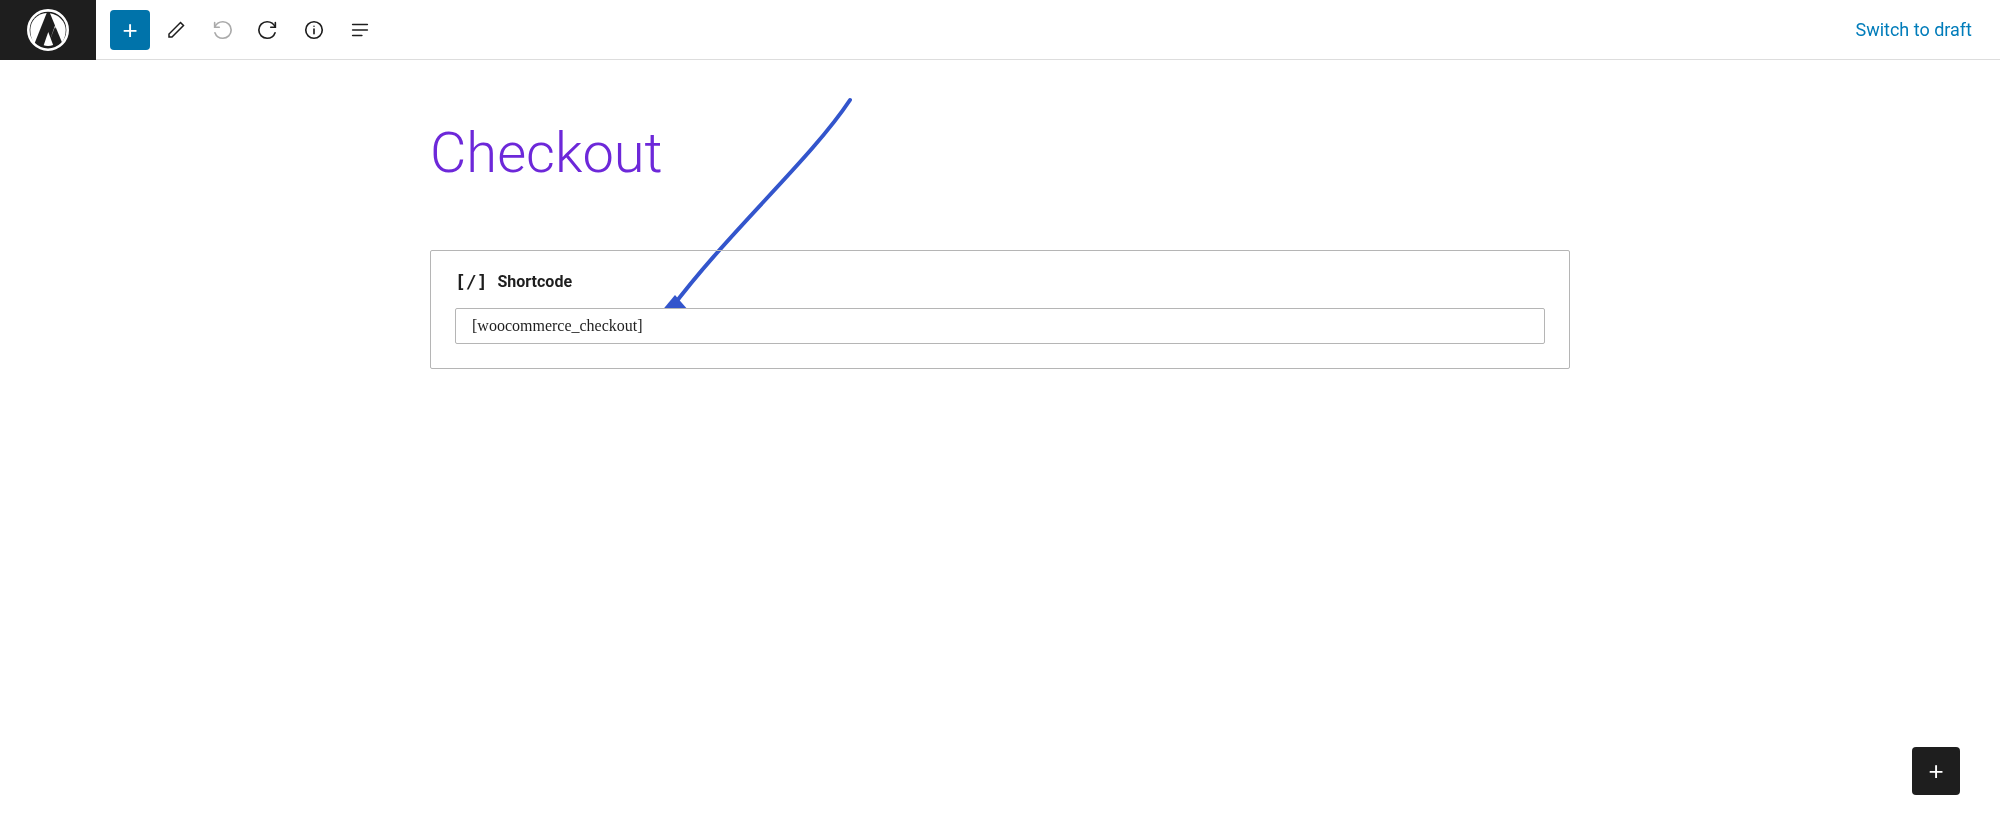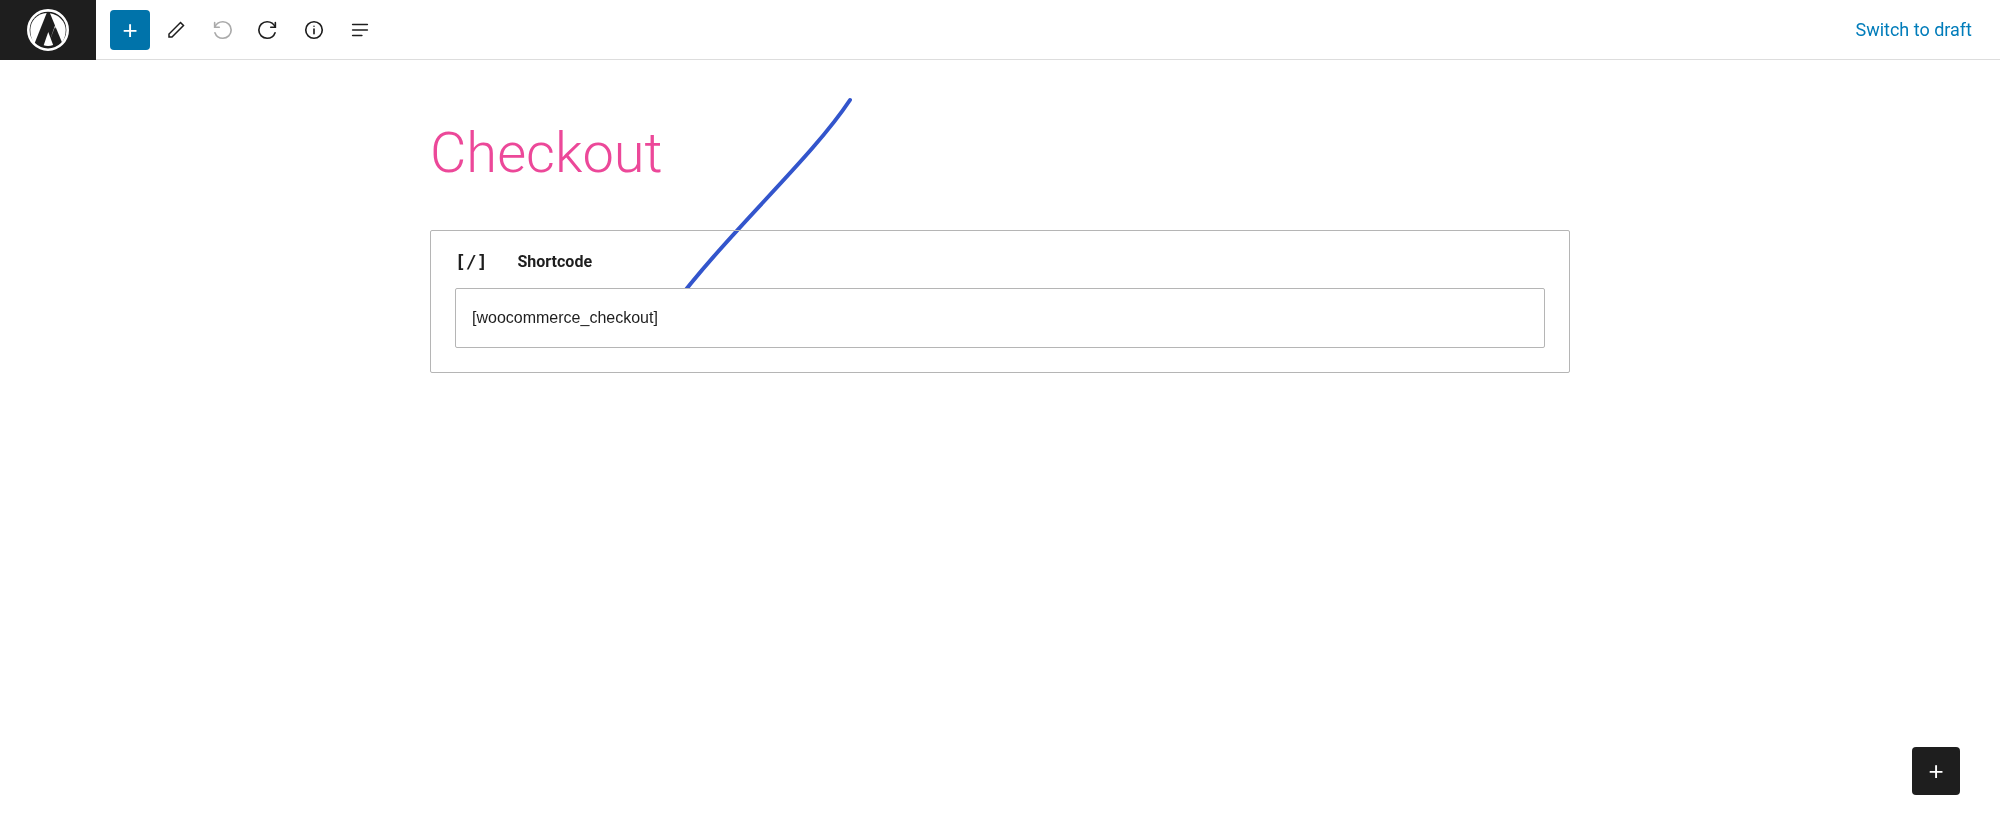--- a/index.html
+++ b/index.html
@@ -92,22 +92,22 @@
     .editor-area {
       padding: 60px 180px;
       max-width: 1500px;
       margin: 0 auto;
       position: relative;
     }
 
     .page-title {
       font-size: 56px;
       font-weight: 300;
-      color: #ec4899;
-      margin-bottom: 44px;
+      color: #6d28d9;
+      margin-bottom: 64px;
     }
 
     
     .shortcode-block {
       border: 1px solid #b5b5b5;
       border-radius: 2px;
       padding: 20px 24px 24px 24px;
       position: relative;
     }
 
@@ -122,30 +122,29 @@
       font-size: 18px;
       font-weight: 700;
       color: #1e1e1e;
       font-family: monospace;
     }
 
     .block-title {
       font-size: 16px;
       font-weight: 700;
       color: #1e1e1e;
-      margin-left: 20px;
     }
 
     .shortcode-input {
       width: 100%;
       border: 1px solid #b5b5b5;
       border-radius: 2px;
-      padding: 20px 16px;
+      padding: 8px 16px;
       font-size: 16px;
-      font-family: Liberation Sans, sans-serif;
+      font-family: Liberation Serif, serif;
       color: #1e1e1e;
       outline: none;
     }
 
     
     .arrow-container {
       position: absolute;
       top: -10px;
       left: 200px;
       pointer-events: none;

